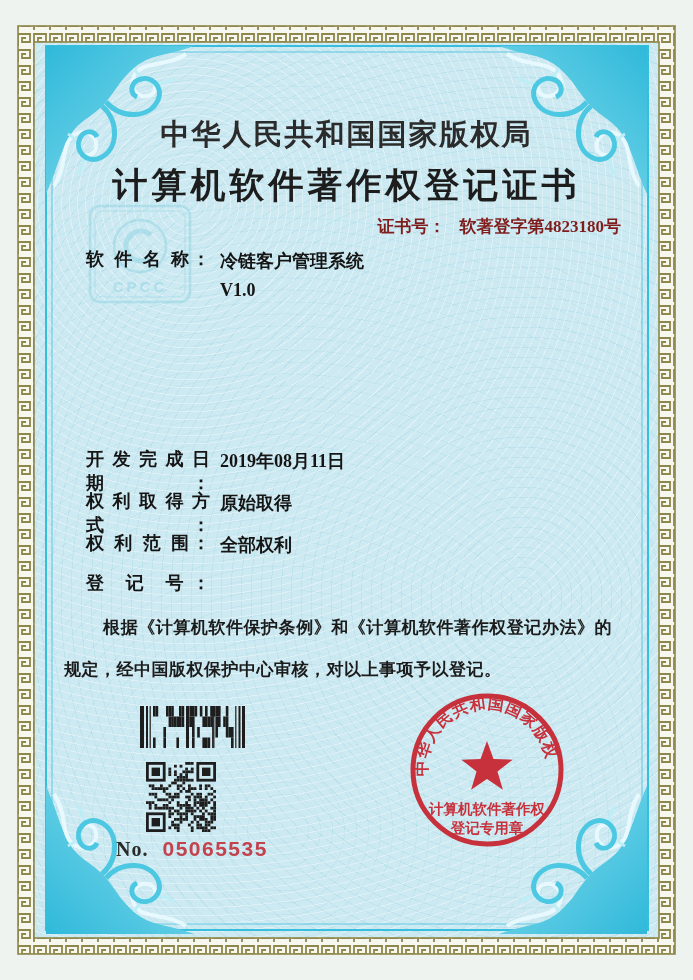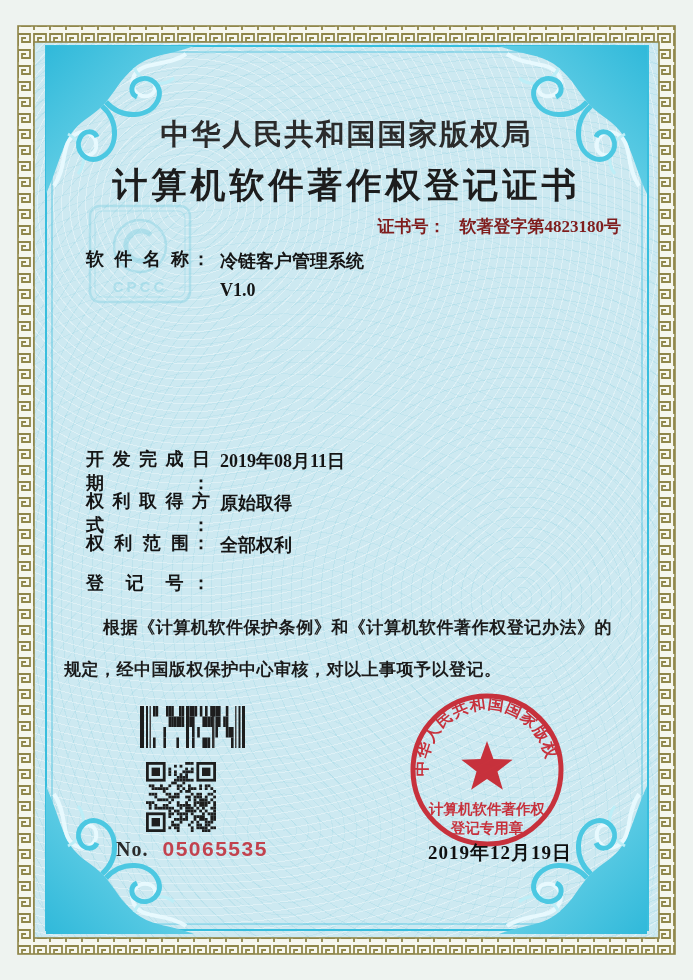--- a/index.html
+++ b/index.html
@@ -443,15 +443,14 @@
     </defs>
     <circle cx="84" cy="82" r="74" fill="none" stroke="#c7242f" stroke-width="5"></circle>
     <text font-size="16" font-weight="bold" fill="#c7242f" letter-spacing="1">
       <textPath href="#sealArc" startOffset="1%">中华人民共和国国家版权局</textPath>
     </text>
     <polygon fill="#c7242f" transform="translate(84,80)" points="0,-27 6.47,-8.9 25.68,-8.34 10.46,3.4 15.87,21.84 0,11 -15.87,21.84 -10.46,3.4 -25.68,-8.34 -6.47,-8.9"></polygon>
     <text x="84" y="126" text-anchor="middle" font-size="14.5" font-weight="bold" fill="#c7242f">计算机软件著作权</text>
     <text x="84" y="145" text-anchor="middle" font-size="14.5" font-weight="bold" fill="#c7242f">登记专用章</text>
   </svg>
 
-  <div class="abs seal-date">2019年12月19日</div>
 
 </div>
 
 </body></html>

